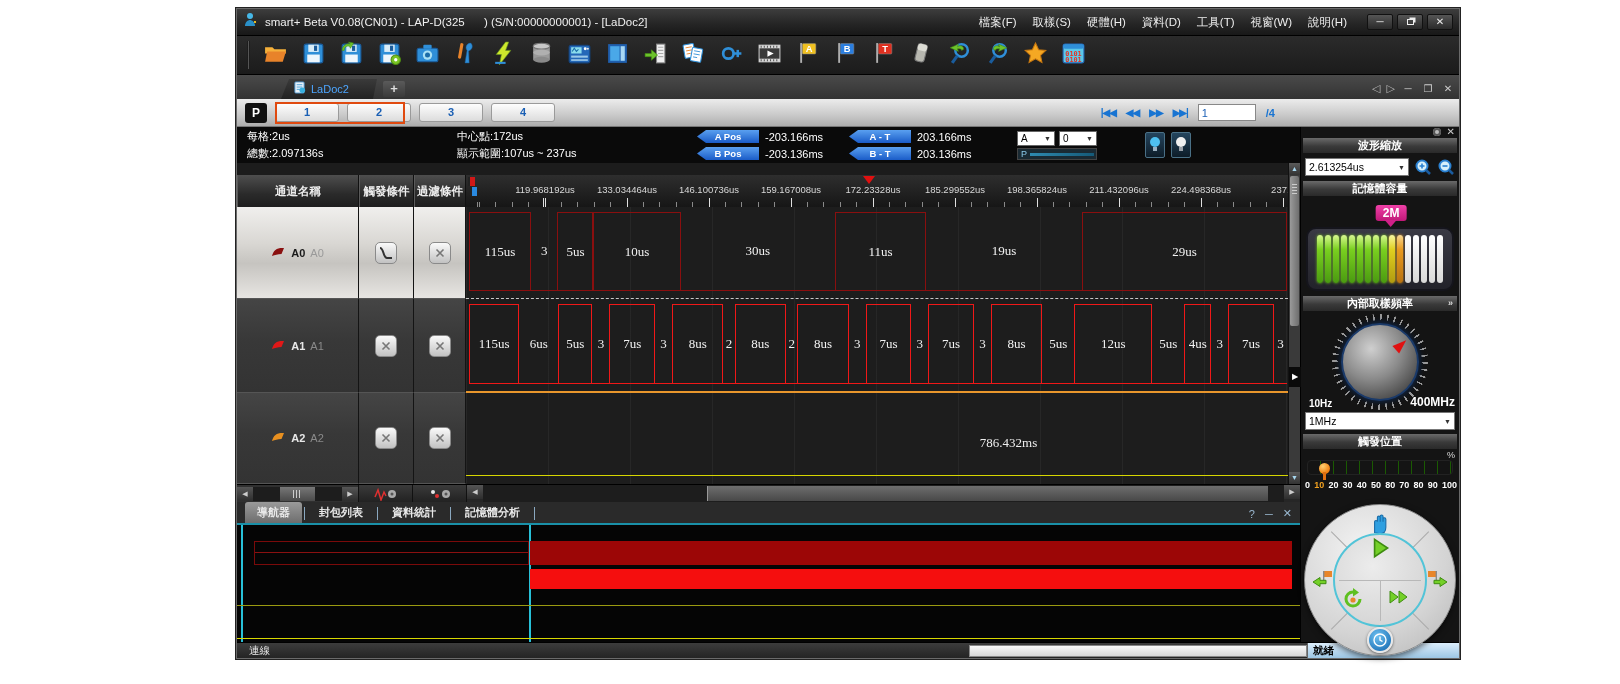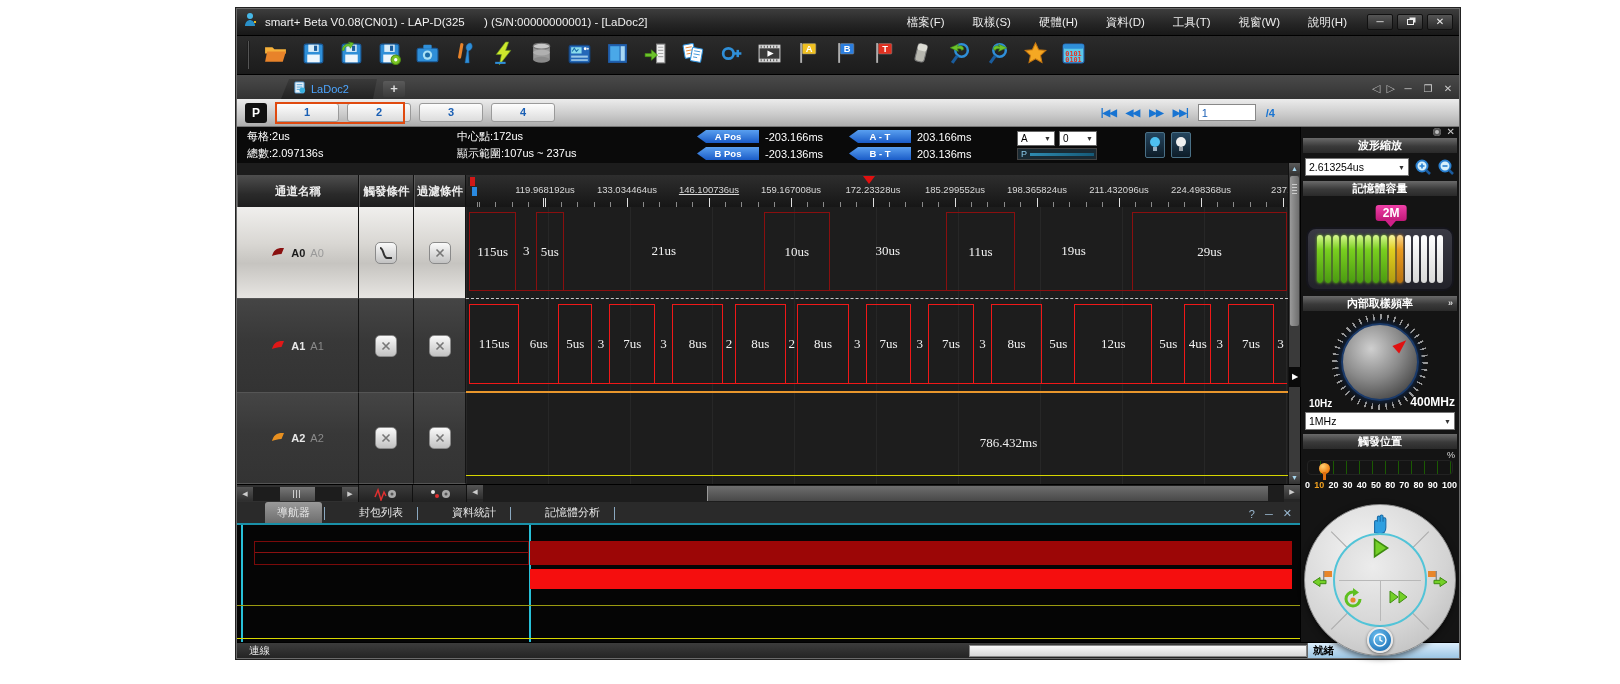--- a/index.html
+++ b/index.html
@@ -2,21 +2,21 @@
 <html><head>
 <meta charset="utf-8">
 <style>
   * { box-sizing: border-box; margin:0; padding:0; }
   body { width:1620px; height:684px; background:#fff; font-family:"Liberation Sans",sans-serif; position:relative; overflow:hidden; }
   .app { position:absolute; left:236px; top:8px; width:1224px; height:651px; background:#1c1c1c; border:1px solid #6a6a6a; outline:1px solid #222; display:flex; flex-direction:column; }
 
   
   .titlebar { height:26px; background:linear-gradient(180deg,#3d3d3d,#262626 55%,#181818); display:flex; align-items:center; padding:0 6px; flex:none; }
   .app-title { color:#f0f0f0; font-size:11.5px; margin-left:6px; white-space:pre; }
-  .menubar { margin-left:auto; display:flex; gap:16px; }
+  .menubar { margin-left:auto; display:flex; gap:4px; }
   .menu-item { color:#eee; font-size:11.5px; padding:3px 6px; cursor:default; }
   .winbtns { display:flex; gap:4px; margin-left:14px; }
   .winbtn { width:26px; height:16px; background:linear-gradient(180deg,#555,#2a2a2a); border:1px solid #111; color:#eee; font-size:10px; line-height:14px; text-align:center; border-radius:2px; }
   .restore-glyph { display:inline-block; width:7px; height:6px; border:1px solid #eee; box-shadow:2px -2px 0 -0.5px #eee; margin-top:4px; }
 
   
   .toolbar { height:40px; background:linear-gradient(180deg,#2b2b2b,#1b1b1b); border-top:1px solid #000; border-bottom:1px solid #000; display:flex; align-items:center; padding:0 10px; gap:12px; flex:none; }
   .tb-sep { width:3px; height:28px; background:linear-gradient(90deg,#000,#555,#000); }
   .tb-btn { width:26px; height:26px; display:flex; align-items:center; justify-content:center; }
 
@@ -106,21 +106,21 @@
   .ms-track { flex:1; height:14px; background:#1d1d1d; position:relative; }
   .ms-thumb { position:absolute; left:30%; width:40%; top:0; bottom:0; background:linear-gradient(180deg,#777,#4a4a4a); }
   .ms-grip { position:absolute; left:50%; top:3px; bottom:3px; width:8px; transform:translateX(-50%); background:repeating-linear-gradient(90deg,#ccc 0 1px,transparent 1px 3px); }
   .hs-iconbtn { width:54px; height:100%; background:linear-gradient(180deg,#3a3a3a,#222); border-right:1px solid #111; display:flex; align-items:center; justify-content:center; }
   .main-scroll { flex:1; height:100%; display:flex; align-items:stretch; }
   .main-track { flex:1; background:#1d1d1d; position:relative; }
   .main-thumb { position:absolute; left:28%; right:2%; top:1px; bottom:1px; background:linear-gradient(180deg,#6e6e6e,#484848); border-left:1px solid #999; }
 
   
   .bp-tabs { height:21px; background:#2a2a2a; display:flex; align-items:flex-end; padding:0 8px; gap:2px; flex:none; position:relative; }
-  .bp-tab { color:#e8e8e8; font-size:11px; font-weight:normal; padding:3px 12px;margin-left:20px; }
+  .bp-tab { color:#e8e8e8; font-size:11px; font-weight:bold; padding:3px 12px; }
   .bp-tab.active { background:linear-gradient(180deg,#9a9a9a,#6e6e6e); border-radius:3px 3px 0 0; }
   .bp-sep { width:1px; height:13px; background:#8aa8c0; margin-bottom:3px; }
   .bp-right { margin-left:auto; display:flex; gap:10px; align-items:center; padding-bottom:3px; }
   .bp-ctl { font-size:11px; color:#9ab8d0; }
   .nav-canvas { flex:1; background:#050505; position:relative; overflow:hidden; border-top:2px solid #1a90a8; }
   .nav-vline1 { position:absolute; left:4px; top:0; bottom:0; width:2px; background:#28c0d8; }
   .nav-vline2 { position:absolute; left:27.5%; top:0; bottom:0; width:2px; background:#28c0d8; }
   .nav-hollow { position:absolute; left:1.6%; width:25.9%; top:16px; height:24px; border:1px solid #7a0a0a; }
   .nav-hollow::after { content:""; position:absolute; left:0; right:0; top:10px; height:1px; background:#8a1010; }
   .nav-darkred { position:absolute; left:27.6%; right:0.8%; top:16px; height:24px; background:#9c0606; }
@@ -493,21 +493,21 @@
             <div class="hdr-cell w-trig">觸發條件</div>
             <div class="hdr-cell w-filt">過濾條件</div>
             <div class="ruler">
               <div class="edge-flag-a"></div>
               <div class="edge-flag-b"></div>
               <div class="ruler-ticks-minor"></div>
               <div class="ruler-ticks-major"></div>
               <div class="trig-marker"></div>
             <span class="ruler-label" style="left: 79px;">119.968192us</span>
                 <span class="ruler-label" style="left: 161px;">133.034464us</span>
-                <span class="ruler-label" style="left: 243px; text-decoration: underline;">146.100736us</span>
+                <span class="ruler-label" style="left: 243px;">146.100736us</span>
                 <span class="ruler-label" style="left: 325px;">159.167008us</span>
                 <span class="ruler-label" style="left: 407px;">172.23328us</span>
                 <span class="ruler-label" style="left: 489px;">185.299552us</span>
                 <span class="ruler-label" style="left: 571px;">198.365824us</span>
                 <span class="ruler-label" style="left: 653px;">211.432096us</span>
                 <span class="ruler-label" style="left: 735px;">224.498368us</span>
                 <span class="ruler-label" style="left: 817px;">237.5</span>
               </div>
           </div>
           <div id="channel-rows">
@@ -536,23 +536,20 @@
                 <div class="wave r0">
                   <div class="segs">
                     <div class="seg high" style="flex-grow: 46; border: 1px solid rgb(138, 15, 15);">
                       <span class="sl">115us</span>
                     </div>
                     <div class="seg low" style="flex-grow: 20; border-bottom: 1px solid rgb(138, 15, 15);">
                       <span class="sl">3</span>
                     </div>
                     <div class="seg high" style="flex-grow: 26; border: 1px solid rgb(138, 15, 15);">
                       <span class="sl">5us</span>
-                    </div>
-                    <div class="seg low" style="flex-grow: 203; border-bottom: 1px solid rgb(138, 15, 15);">
-                      <span class="sl">21us</span>
                     </div>
                     <div class="seg high" style="flex-grow: 65; border: 1px solid rgb(138, 15, 15);">
                       <span class="sl">10us</span>
                     </div>
                     <div class="seg low" style="flex-grow: 118; border-bottom: 1px solid rgb(138, 15, 15);">
                       <span class="sl">30us</span>
                     </div>
                     <div class="seg high" style="flex-grow: 68; border: 1px solid rgb(138, 15, 15);">
                       <span class="sl">11us</span>
                     </div>

